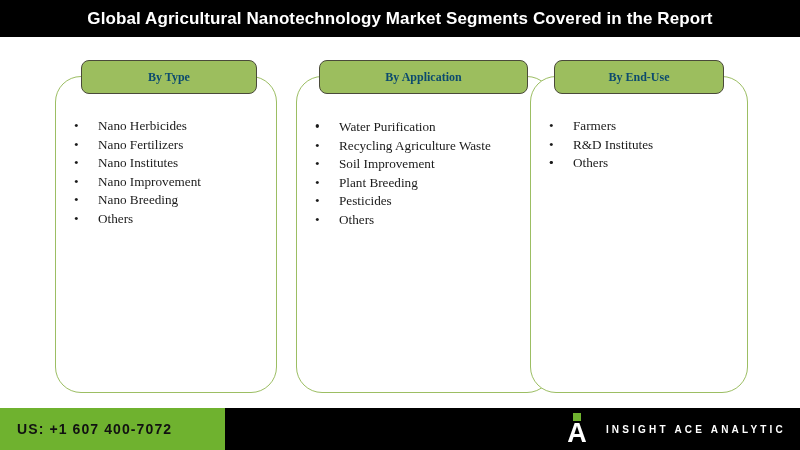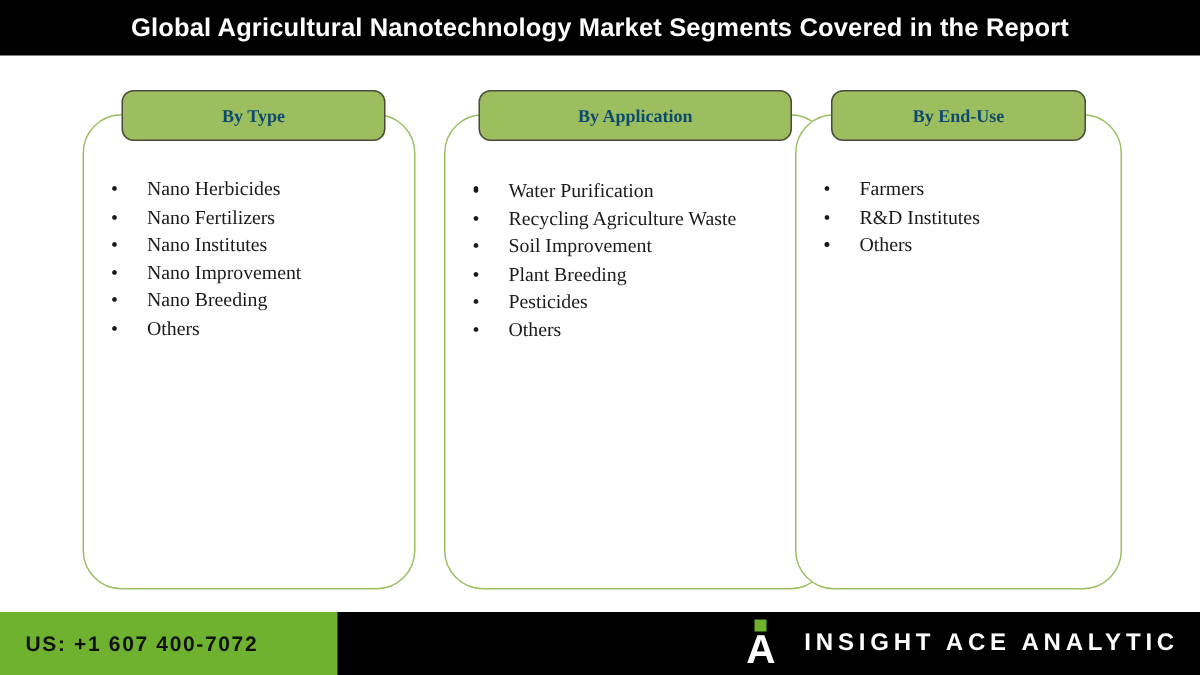--- a/index.html
+++ b/index.html
@@ -173,21 +173,21 @@
     color: #ffffff;
     font-family: "Liberation Sans", sans-serif;
     font-weight: bold;
     font-size: 27px;
     line-height: 26px;
     text-align: center;
   }
   .brand-name {
     font-family: "Liberation Sans", sans-serif;
     font-weight: bold;
-    font-size: 16px;
+    font-size: 10px;
     letter-spacing: 3.2px;
     color: #ffffff;
     white-space: nowrap;
   }
 </style>
 </head>
 <body>
 
 <div class="page">
 

